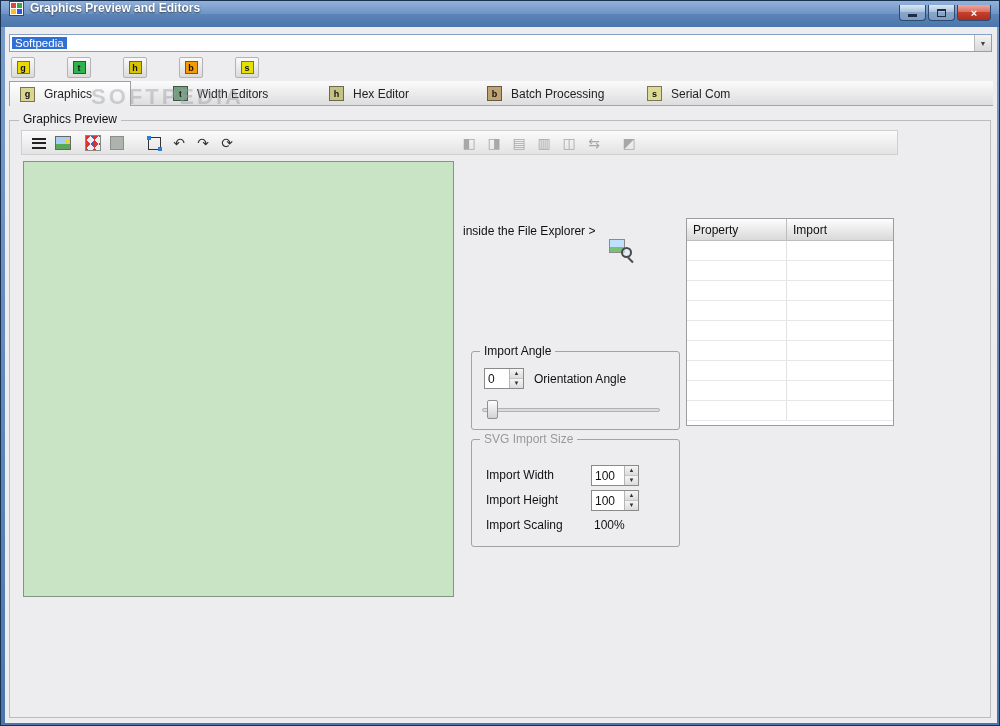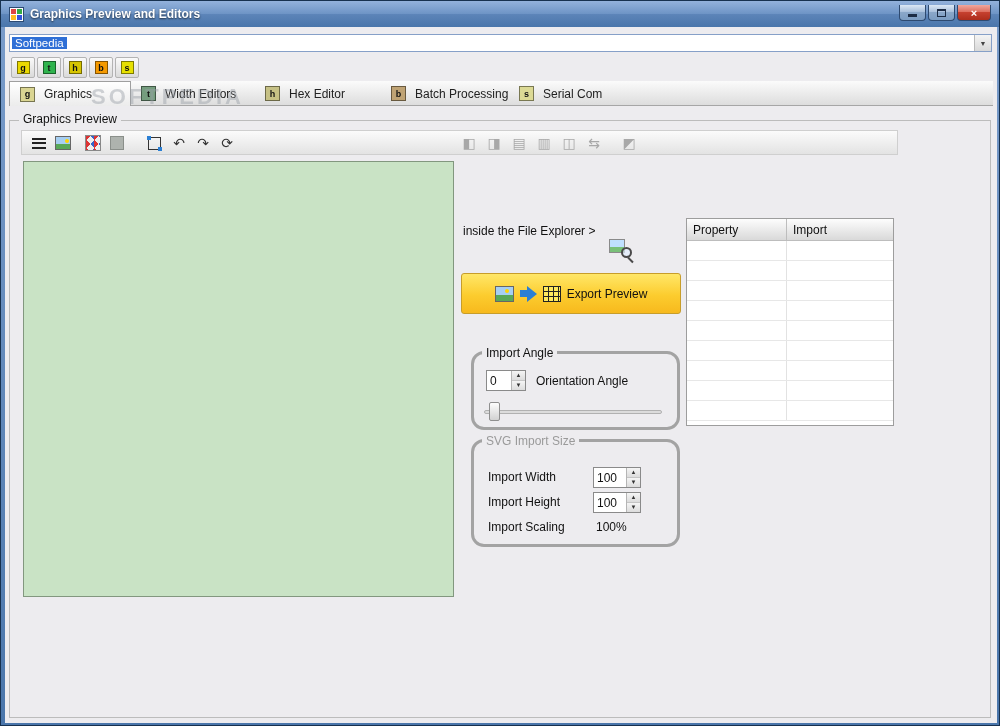--- a/index.html
+++ b/index.html
@@ -4,38 +4,38 @@
 <style>
   * { box-sizing: border-box; }
   body { margin:0; background:#fff; font-family:"Liberation Sans", sans-serif; font-size:12px; color:#111; }
 
   .window { position:relative; width:1000px; height:726px;
     background:linear-gradient(#7b9dcb,#4a76ab); border:1px solid #17314f; overflow:hidden; }
 
   
   .titlebar { position:absolute; left:0; top:0; right:0; height:26px;
     background:linear-gradient(#93b2dc 0%, #6f95c6 48%, #5c84b8 52%, #4a76ab 100%);
-    display:flex; align-items:center; padding-left:8px; }
+    display:flex; align-items:flex-start; padding-left:8px; }
   .app-icon { width:15px; height:15px; margin-right:6px; background:#fff; border:1px solid #2c4a73;
     display:grid; grid-template-columns:1fr 1fr; grid-template-rows:1fr 1fr; gap:1px; padding:1px; }
   .app-icon i { display:block; }
   .app-icon i:nth-child(1){background:#d44;} .app-icon i:nth-child(2){background:#3a4;}
   .app-icon i:nth-child(3){background:#fb2;} .app-icon i:nth-child(4){background:#35d;}
   .title-text { color:#fff; font-weight:bold; text-shadow:0 1px 2px rgba(0,0,0,.65); }
   .winbtns { position:absolute; right:8px; top:4px; display:flex; gap:2px; }
   .winbtn { width:27px; height:16px; border:1px solid #2e4a70; border-top:none; border-radius:0 0 4px 4px;
     background:linear-gradient(#dce8f5,#a9c0dc 45%,#8aa7c9 50%,#7b9cc2); display:flex; align-items:center; justify-content:center; }
   .winbtn .bar { width:9px; height:3px; background:#1c2c45; margin-top:6px; }
   .winbtn .box { width:9px; height:8px; border:1px solid #1c2c45; border-top-width:2px; }
   .winbtn.close { width:34px; background:linear-gradient(#f0a79d,#dd6f60 45%,#c5402f 50%,#ad2d1c);
     color:#fff; font-size:11px; font-weight:bold; line-height:14px; }
 
   
   .client { position:absolute; left:4px; top:26px; width:992px; height:696px; background:#edecef; }
-  .client > div { position:absolute; }
+  .client > div { position:absolute;gap:32px; }
 
   
   .combo { left:4px; top:7px; width:983px; height:18px; background:#fff; border:1px solid #86a0c8;
     display:flex; align-items:center; font-size:11.5px; }
   .combo-sel { background:#2f6fd6; color:#fff; padding:0 3px; margin-left:2px; }
   .combo-btn { margin-left:auto; width:17px; align-self:stretch; background:linear-gradient(#f4f4f4,#d8d8d8);
     border-left:1px solid #b9b9b9; display:flex; align-items:center; justify-content:center; font-size:7px; color:#444; }
 
   
   .minitabs { left:6px; top:30px; display:flex; gap:2px; }
@@ -103,21 +103,21 @@
   .arrow .stem { width:7px; height:7px; background:#2a7fd4; }
   .arrow .head { width:0; height:0; border-top:8px solid transparent; border-bottom:8px solid transparent;
     border-left:10px solid #2a7fd4; }
   .gridico { width:18px; height:16px; background:#ffe95e; border:1px solid #222;
     background-image:
       repeating-linear-gradient(to right, transparent 0 4px, #222 4px 5px),
       repeating-linear-gradient(to bottom, transparent 0 4px, #222 4px 5px); }
   .export-caption { left:456px; top:291px; width:220px; text-align:center; font-weight:bold; }
 
   
-  .group { border:3px solid #a3a3a3; border-radius:13px; }
+  .group { border:1px solid #a3a3a3; border-radius:3px; }
   .group span, .group div { position:absolute; }
   .legend { top:-8px; left:8px; background:#edecef; padding:0 4px; }
   .legend.dim { color:#9a9a9a; }
 
   .spin { display:flex; border:1px solid #8a8a8a; background:#fff; height:21px; position:absolute; }
   .spin-val { flex:1; padding:3px 3px 0 3px; }
   .spin-btns { width:14px; border-left:1px solid #b5b5b5; display:flex; flex-direction:column; position:static !important; }
   .spin-b { flex:1; font-size:6px; line-height:9px; text-align:center; color:#333;
     background:linear-gradient(#f5f5f5,#dcdcdc); position:static !important; }
   .spin-b.up { border-bottom:1px solid #c5c5c5; }
@@ -245,29 +245,20 @@
 
     <div class="hint">
       <div style="position:static">inside the File Explorer &gt;</div>
       <span class="mag-icon">
         <span class="mag-doc"></span>
         <span class="mag-glass"></span>
         <span class="mag-handle"></span>
       </span>
     </div>
 
-    <div class="export-btn">
-      <span class="pic"></span>
-      <span class="arrow">
-          <span class="stem"></span>
-          <span class="head"></span>
-        </span>
-      <span class="gridico"></span>
-      <span>Export Preview</span>
-    </div>
 
     <div class="group" style="left:466px; top:324px; width:209px; height:79px;">
       <span class="legend">Import Angle</span>
       <div class="spin" style="left:12px; top:16px; width:40px;">
         <span class="spin-val" style="position:static">0</span>
         <span class="spin-btns">
           <span class="spin-b up">▲</span>
           <span class="spin-b">▼</span>
         </span>
       </div>

